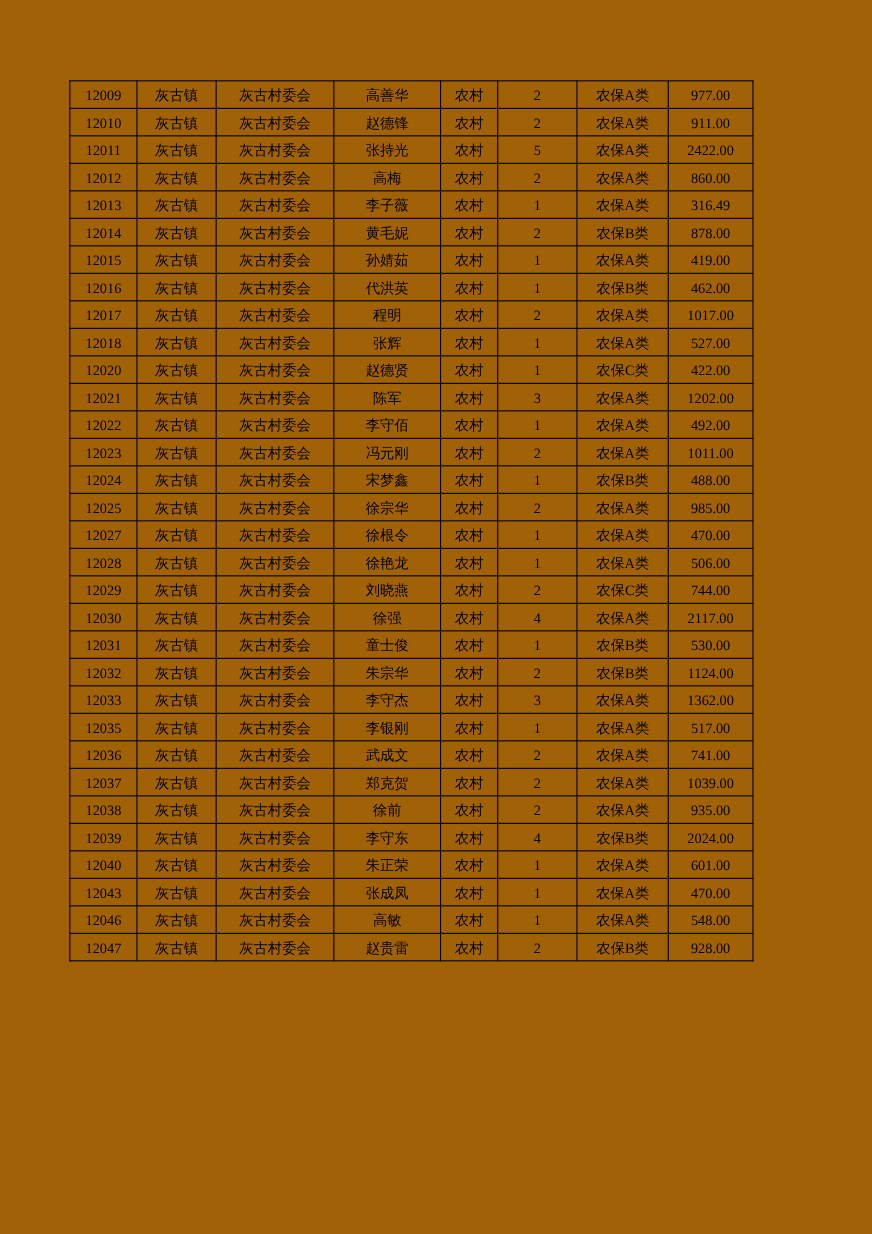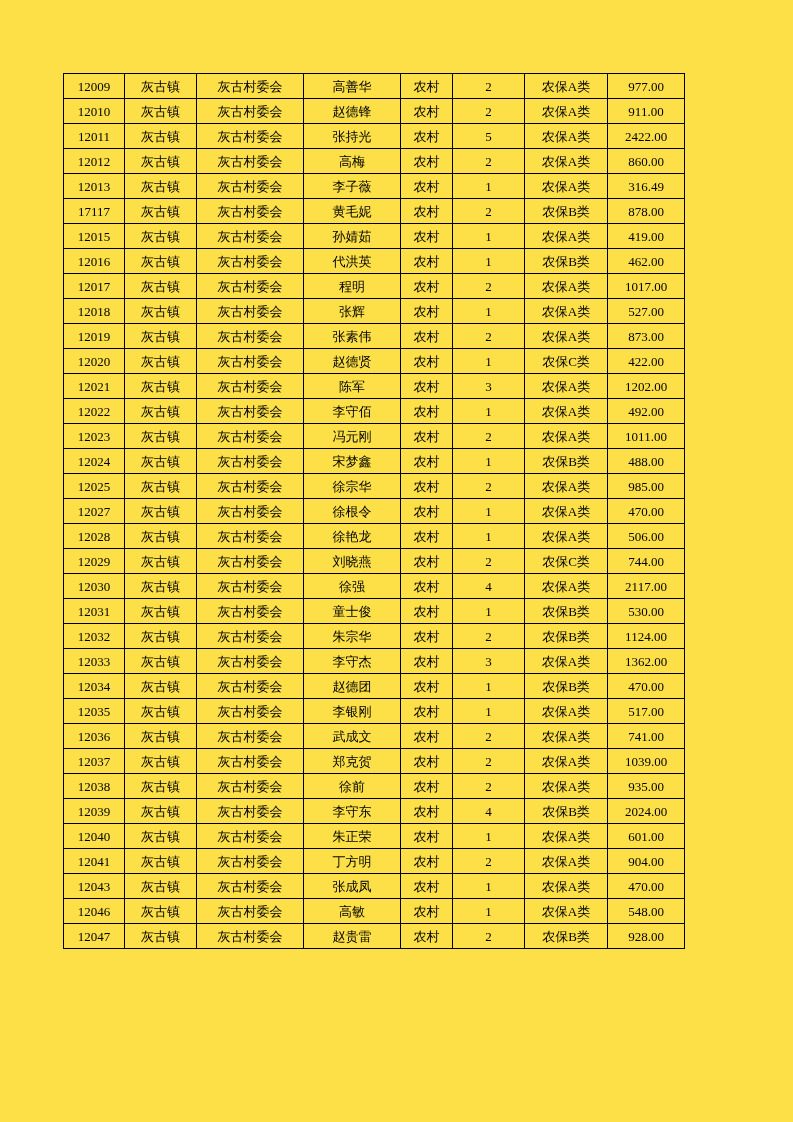--- a/index.html
+++ b/index.html
@@ -6,21 +6,21 @@
   html, body {
     width: 793px;
     height: 1122px;
     background: #ffffff;
     font-family: "Liberation Serif", "DejaVu Serif", serif;
   }
   .page {
     position: relative;
     width: 793px;
     height: 1122px;
-    background: #fde047;
+    background: #a16207;
     overflow: hidden;
   }
   table.data-table {
     position: absolute;
     left: 63px;
     top: 73px;
     width: 621px;
     border-collapse: collapse;
     table-layout: fixed;
   }
@@ -105,21 +105,21 @@
           <td>12013</td>
           <td>灰古镇</td>
           <td>灰古村委会</td>
           <td>李子薇</td>
           <td>农村</td>
           <td>1</td>
           <td>农保A类</td>
           <td>316.49</td>
         </tr>
         <tr>
-          <td>17117</td>
+          <td>12014</td>
           <td>灰古镇</td>
           <td>灰古村委会</td>
           <td>黄毛妮</td>
           <td>农村</td>
           <td>2</td>
           <td>农保B类</td>
           <td>878.00</td>
         </tr>
         <tr>
           <td>12015</td>
@@ -153,30 +153,20 @@
         </tr>
         <tr>
           <td>12018</td>
           <td>灰古镇</td>
           <td>灰古村委会</td>
           <td>张辉</td>
           <td>农村</td>
           <td>1</td>
           <td>农保A类</td>
           <td>527.00</td>
-        </tr>
-        <tr>
-          <td>12019</td>
-          <td>灰古镇</td>
-          <td>灰古村委会</td>
-          <td>张素伟</td>
-          <td>农村</td>
-          <td>2</td>
-          <td>农保A类</td>
-          <td>873.00</td>
         </tr>
         <tr>
           <td>12020</td>
           <td>灰古镇</td>
           <td>灰古村委会</td>
           <td>赵德贤</td>
           <td>农村</td>
           <td>1</td>
           <td>农保C类</td>
           <td>422.00</td>
@@ -295,30 +285,20 @@
           <td>12033</td>
           <td>灰古镇</td>
           <td>灰古村委会</td>
           <td>李守杰</td>
           <td>农村</td>
           <td>3</td>
           <td>农保A类</td>
           <td>1362.00</td>
         </tr>
         <tr>
-          <td>12034</td>
-          <td>灰古镇</td>
-          <td>灰古村委会</td>
-          <td>赵德团</td>
-          <td>农村</td>
-          <td>1</td>
-          <td>农保B类</td>
-          <td>470.00</td>
-        </tr>
-        <tr>
           <td>12035</td>
           <td>灰古镇</td>
           <td>灰古村委会</td>
           <td>李银刚</td>
           <td>农村</td>
           <td>1</td>
           <td>农保A类</td>
           <td>517.00</td>
         </tr>
         <tr>
@@ -363,30 +343,20 @@
         </tr>
         <tr>
           <td>12040</td>
           <td>灰古镇</td>
           <td>灰古村委会</td>
           <td>朱正荣</td>
           <td>农村</td>
           <td>1</td>
           <td>农保A类</td>
           <td>601.00</td>
-        </tr>
-        <tr>
-          <td>12041</td>
-          <td>灰古镇</td>
-          <td>灰古村委会</td>
-          <td>丁方明</td>
-          <td>农村</td>
-          <td>2</td>
-          <td>农保A类</td>
-          <td>904.00</td>
         </tr>
         <tr>
           <td>12043</td>
           <td>灰古镇</td>
           <td>灰古村委会</td>
           <td>张成凤</td>
           <td>农村</td>
           <td>1</td>
           <td>农保A类</td>
           <td>470.00</td>

